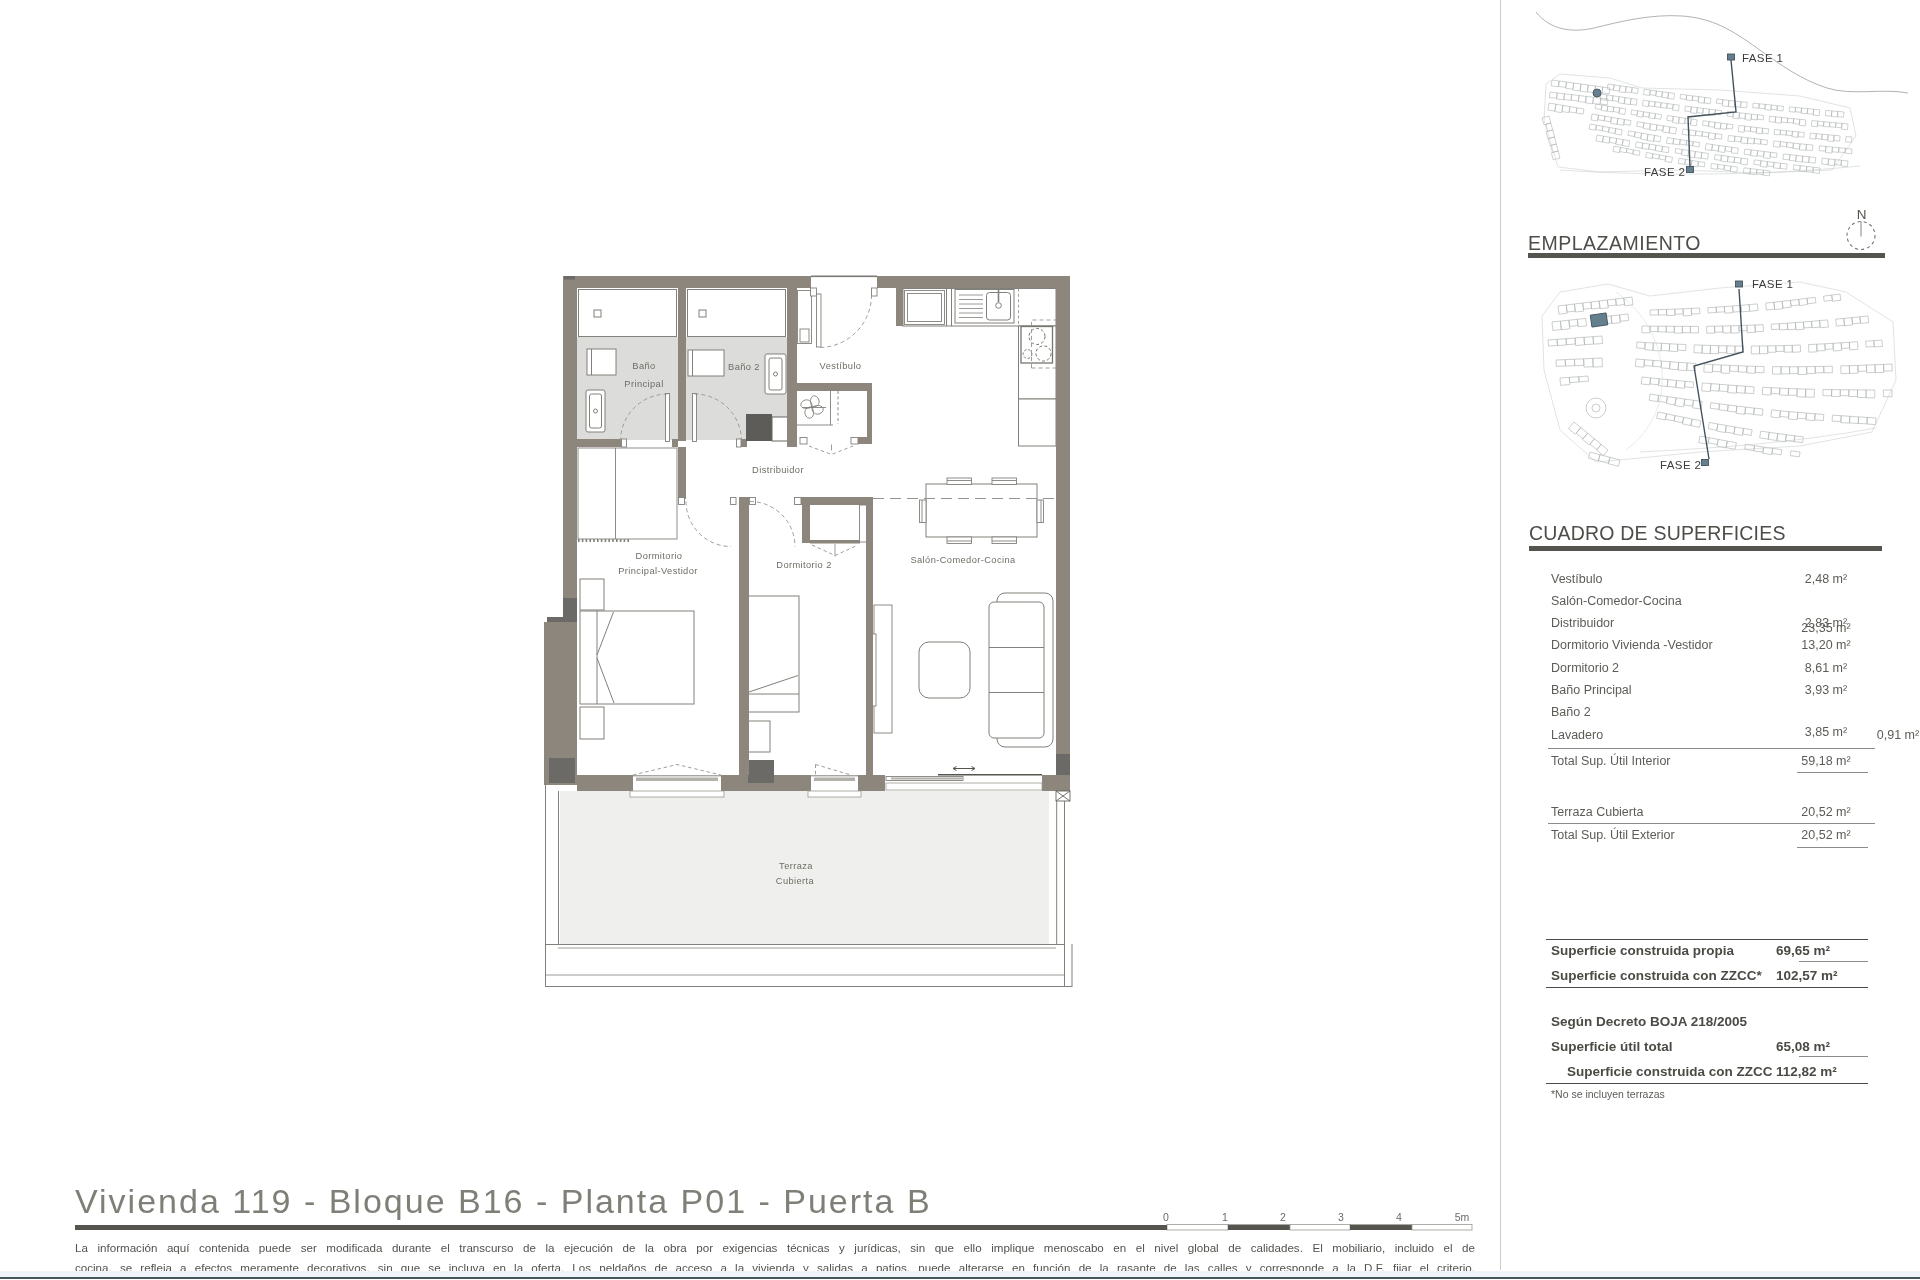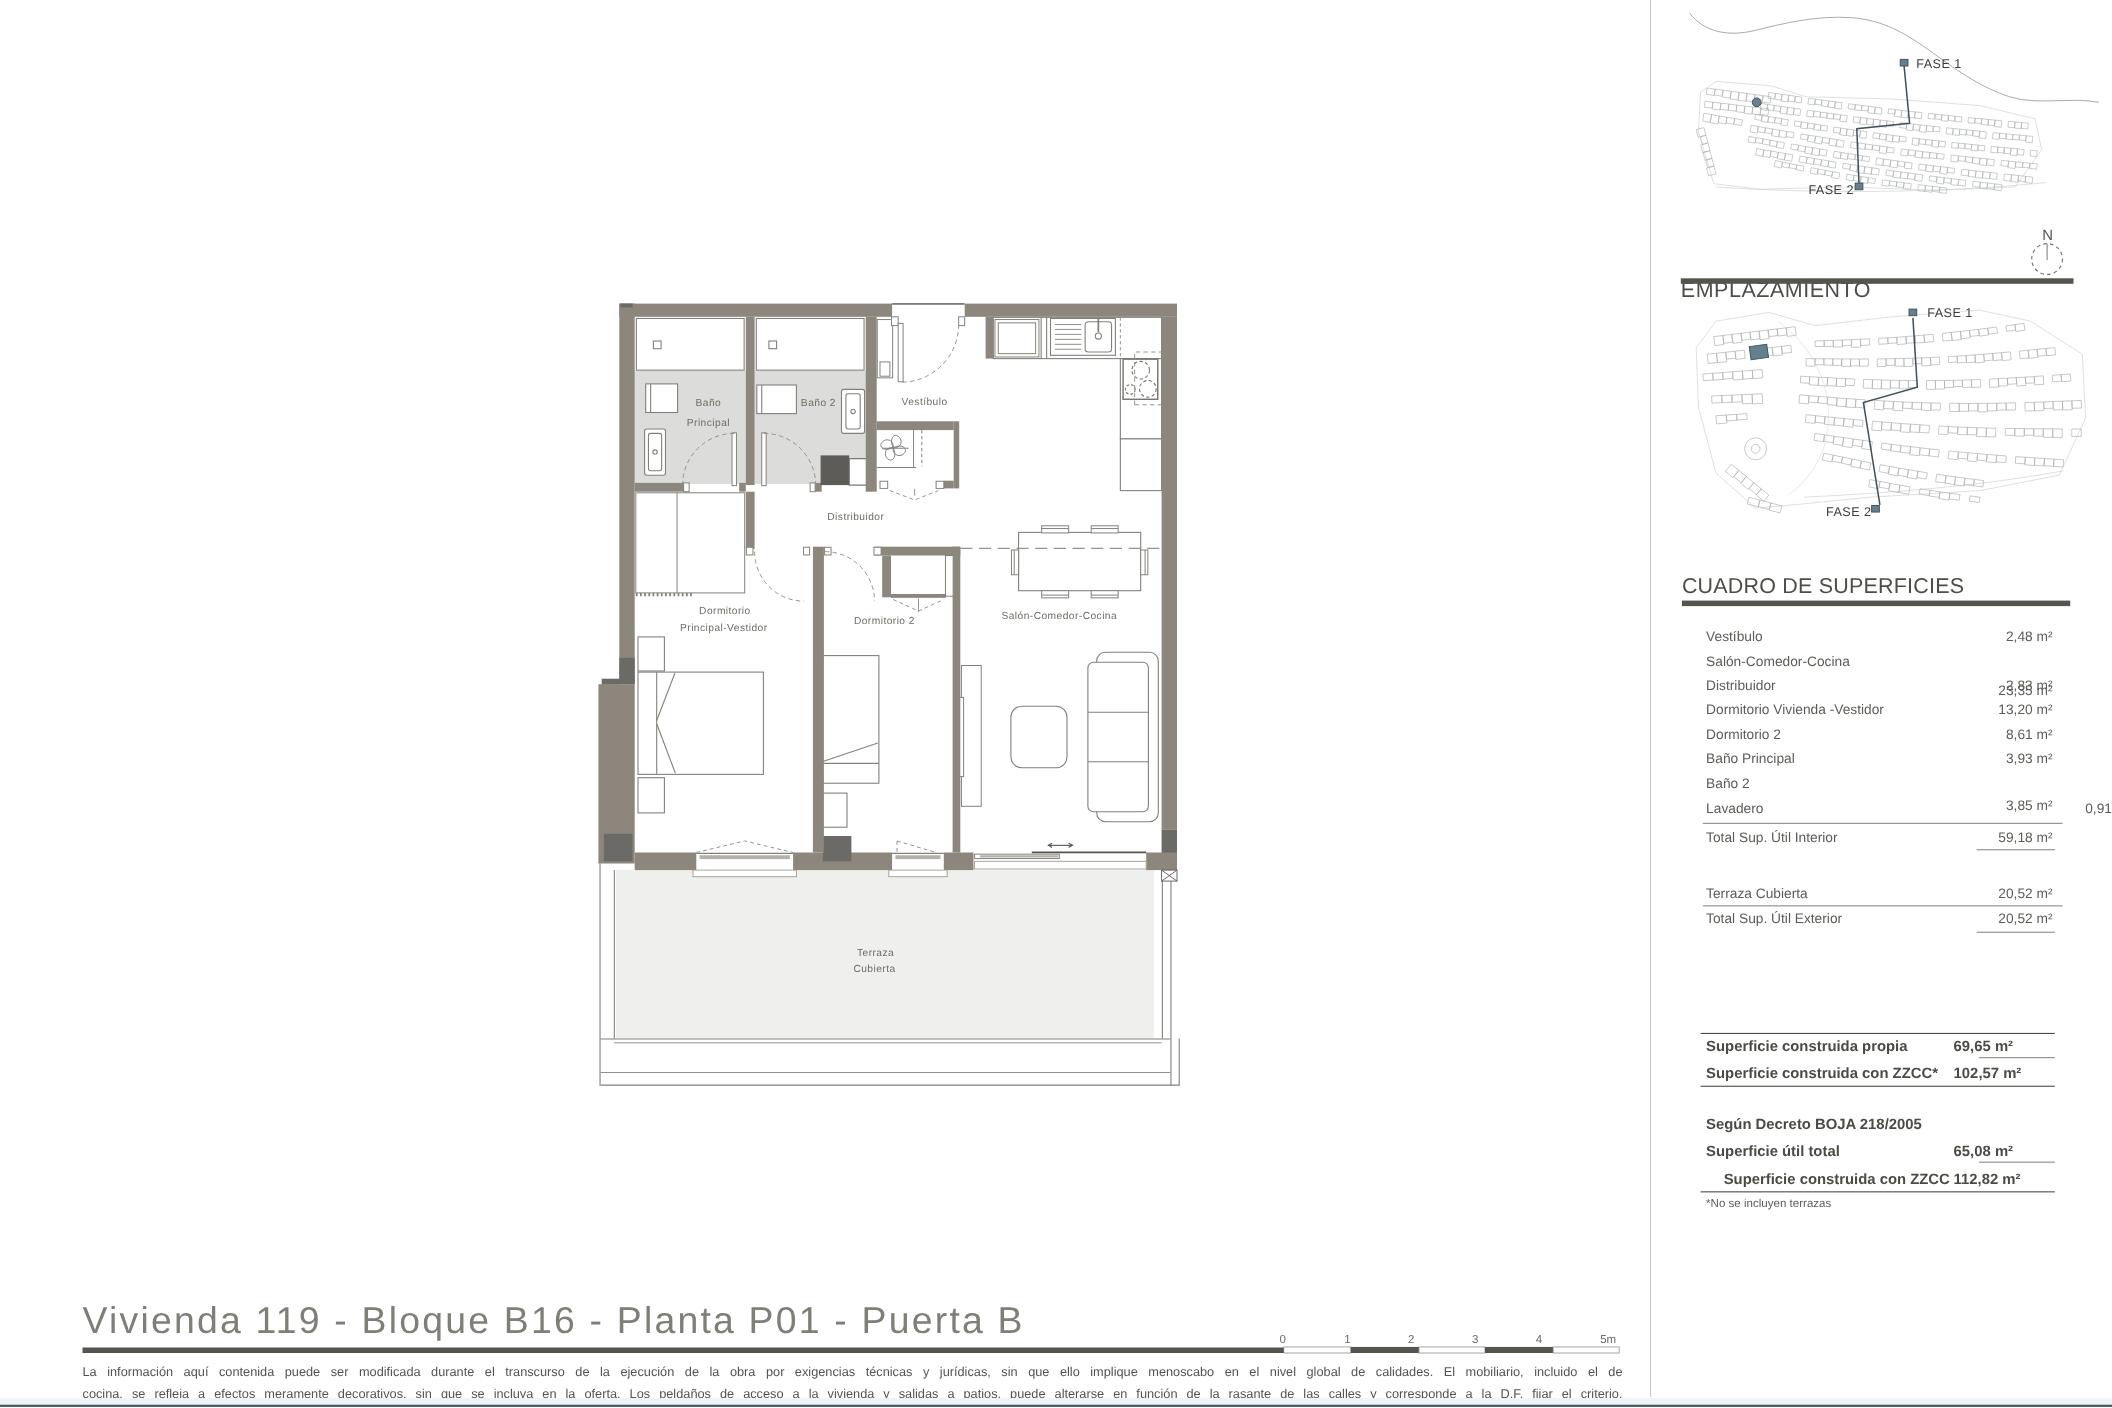--- a/index.html
+++ b/index.html
@@ -2,21 +2,21 @@
 <html lang="es"><head>
 <meta charset="utf-8">
 <title>Vivienda 119</title>
 <style>
   html,body{margin:0;padding:0;background:#ffffff;}
   body{width:1920px;height:1280px;position:relative;overflow:hidden;
        font-family:"Liberation Sans",sans-serif;}
   svg text{font-family:"Liberation Sans",sans-serif;}
   .hd{position:absolute;color:#4e4e49;font-size:19.5px;letter-spacing:0.5px;}
   .row{position:absolute;color:#5c5c57;font-size:12.5px;white-space:nowrap;}
-  .rv{position:absolute;color:#5c5c57;font-size:12.5px;text-align:right;width:80px;white-space:nowrap;}
+  .rv{position:absolute;color:#5c5c57;font-size:12.5px;text-align:center;width:80px;white-space:nowrap;}
   .bl{position:absolute;color:#4b4b46;font-size:13.5px;font-weight:bold;white-space:nowrap;}
   .bv{position:absolute;color:#4b4b46;font-size:13.5px;font-weight:bold;text-align:left;width:90px;white-space:nowrap;}
   .ln{position:absolute;background:#55544f;}
   .tn{position:absolute;background:#8b8b87;}
 </style>
 </head>
 <body>
 <svg width="1920" height="1280" viewBox="0 0 1920 1280" style="position:absolute;left:0;top:0">
 
 <g fill="none" stroke-linecap="butt">
@@ -867,21 +867,21 @@
       <text x="1225" y="1221" font-size="10.5" fill="#6b6b67" text-anchor="middle">1</text>
       <text x="1283" y="1221" font-size="10.5" fill="#6b6b67" text-anchor="middle">2</text>
       <text x="1341" y="1221" font-size="10.5" fill="#6b6b67" text-anchor="middle">3</text>
       <text x="1399" y="1221" font-size="10.5" fill="#6b6b67" text-anchor="middle">4</text>
       <text x="1462" y="1221" font-size="10.5" fill="#6b6b67" text-anchor="middle">5m</text>
     </g>
 </svg>
 
 <div style="position:absolute;left:1499.5px;top:0;width:1.6px;height:1270px;background:#cbcbc9"></div>
 
-<div class="hd" style="left:1528px;top:232px;margin-top:21px;">EMPLAZAMIENTO</div>
+<div class="hd" style="left:1528px;top:232px;">EMPLAZAMIENTO</div>
 
 <div class="ln" style="left:1528px;top:253px;width:357px;height:5px;"></div>
 
 <div class="hd" style="left:1529px;top:522px;letter-spacing:0.2px;">CUADRO DE SUPERFICIES</div>
 
 <div class="ln" style="left:1529px;top:545.5px;width:353px;height:5px;"></div>
 
 <div class="row" style="left:1551px;top:571.5px;">Vestíbulo</div>
 <div class="rv" style="left:1786px;top:571.5px;">2,48 m²</div>
 <div class="row" style="left:1551px;top:593.8px;">Salón-Comedor-Cocina</div>

